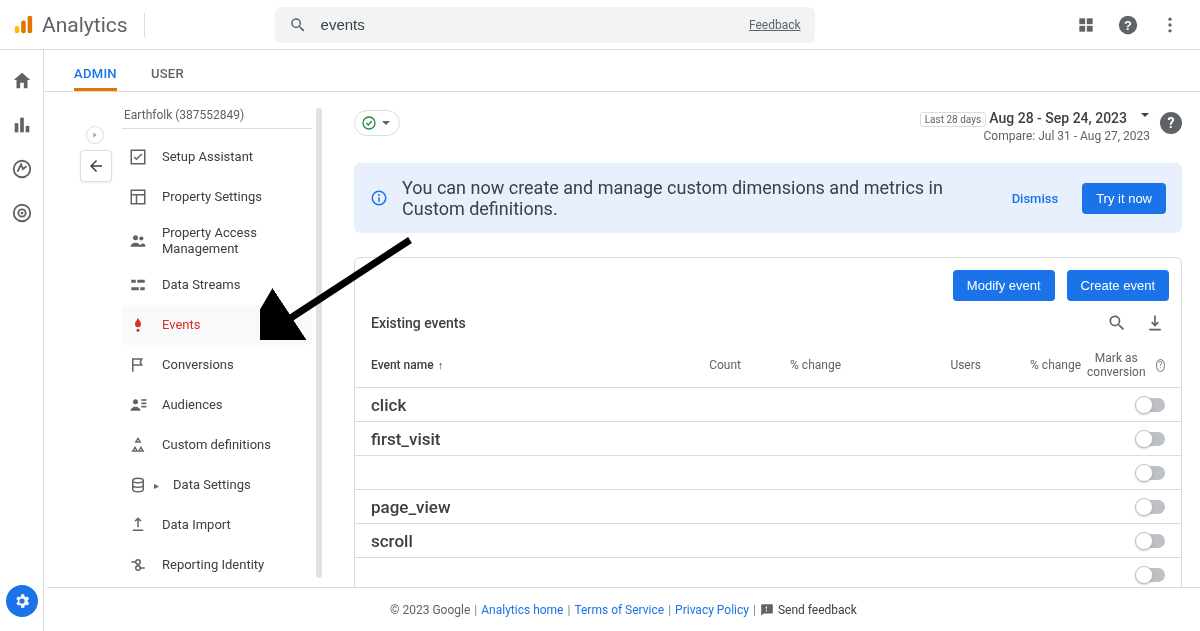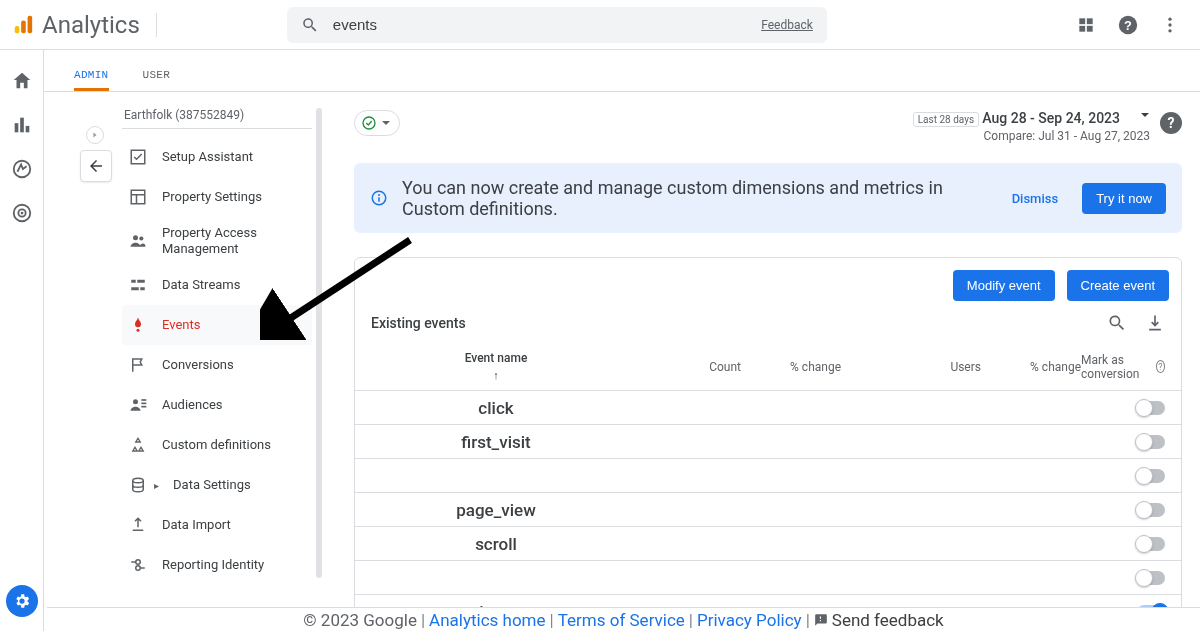--- a/index.html
+++ b/index.html
@@ -28,21 +28,21 @@
   
   .topbar {
     height: 50px;
     display: flex;
     align-items: center;
     padding: 0 12px 0 8px;
     border-bottom: 1px solid var(--border);
     gap: 10px;
   }
   .logo-wrap { display:flex; align-items:center; gap:8px; padding-left:4px; }
-  .logo-text { font-size: 24px; color: var(--text-med); }
+  .logo-text { font-size: 21px; color: var(--text-med); }
   .logo-divider { width:1px; height:24px; background:var(--border); margin-left:8px; }
   .search-box {
     margin-left: 120px;
     display: flex;
     align-items: center;
     background: var(--bg-gray);
     border-radius: 6px;
     height: 36px;
     width: 540px;
     padding: 0 14px;
@@ -98,27 +98,26 @@
   
   .tabs-row {
     height: 42px;
     display:flex;
     align-items:flex-end;
     padding-left: 30px;
     gap: 34px;
     border-bottom: 1px solid var(--border);
   }
   .tab {
-    font-size: 11px;
+    font-size: 13px;
     font-weight: 500;
     color: var(--text-med);
     padding-bottom: 10px;
     cursor:pointer;
     letter-spacing: .3px;
-    font-family: Liberation Mono, monospace;
   }
   .tab.active {
     color: var(--blue);
     border-bottom: 3px solid var(--orange);
     padding-bottom: 7px;
   }
   
   .body-split {
     flex:1;
     display:flex;
@@ -235,21 +234,21 @@
     border-radius:3px;
     padding:1px 4px;
     display:inline-block;
     vertical-align:middle;
   }
   .date-range {
     font-size:14px;
     font-weight:500;
     color:var(--text-dark);
     display:inline-flex;
-    gap:20px;
+    gap:13px;
     cursor:pointer;
   }
   .date-compare {
     font-size:12px;
     color:var(--text-med);
     margin-top:2px;
   }
   .help-circle {
     width:22px; height:22px; border-radius:50%;
     background:var(--text-med);
@@ -304,26 +303,26 @@
   .card-head-spacer { flex:1; }
   .card-head-icon { width:20px; height:20px; fill:var(--text-med); cursor:pointer; margin-left:18px; }
   .table-header {
     display:flex;
     padding: 8px 16px;
     font-size:12px;
     color:var(--text-med);
     border-bottom:1px solid var(--border);
     align-items:center;
   }
-  .col-name { width:250px; display:flex; align-items:center; gap:4px; font-weight:500; color:var(--text-dark);flex-direction:column;}
+  .col-name { width:250px; display:flex; align-items:center; gap:4px; font-weight:500; color:var(--text-dark);}
   .col-count { width:120px; text-align:right; }
   .col-pct1 { width:100px; text-align:right; padding-left:10px;}
   .col-users { width:140px; text-align:right; }
   .col-pct2 { width:100px; text-align:right; padding-left:10px;}
-  .col-mark { flex:1; text-align:left; display:flex; justify-content:flex-end; align-items:center; gap:4px;}
+  .col-mark { flex:1; text-align:center; display:flex; justify-content:flex-end; align-items:center; gap:4px;}
   .sort-arrow { font-size:11px; }
   .help-inline {
     width:13px; height:13px; border:1px solid var(--text-light);
     border-radius:50%; font-size:9px; color:var(--text-light);
     display:inline-flex; align-items:center; justify-content:center;
   }
   .table-body { }
   .table-row {
     display:flex;
     padding:8px 16px;
@@ -350,27 +349,27 @@
     border-radius:50%;
     top:-2px; left:-2px;
     box-shadow:0 1px 2px rgba(0,0,0,.2);
   }
   .toggle.on { background:#aecbfa; }
   .toggle.on::after { left:14px; background:var(--blue); border-color:var(--blue); }
   
   .footer {
     position:absolute;
     left:47px; right:0; bottom:0;
-    height:24px;
+    height:44px;
     background:#fff;
     border-top:1px solid var(--border);
     display:flex;
     align-items:center;
     justify-content:center;
-    font-size:17px;
+    font-size:12px;
     color:var(--text-med);
     gap:4px;
     z-index:5;
   }
   .footer a { color:var(--blue); text-decoration:none; cursor:pointer; }
   .footer .sep { color:var(--text-light); }
   .footer .send-fb { display:inline-flex; align-items:center; gap:4px; color:var(--text-dark); cursor:pointer; }
   
   .arrow-annot {
     position:absolute;

